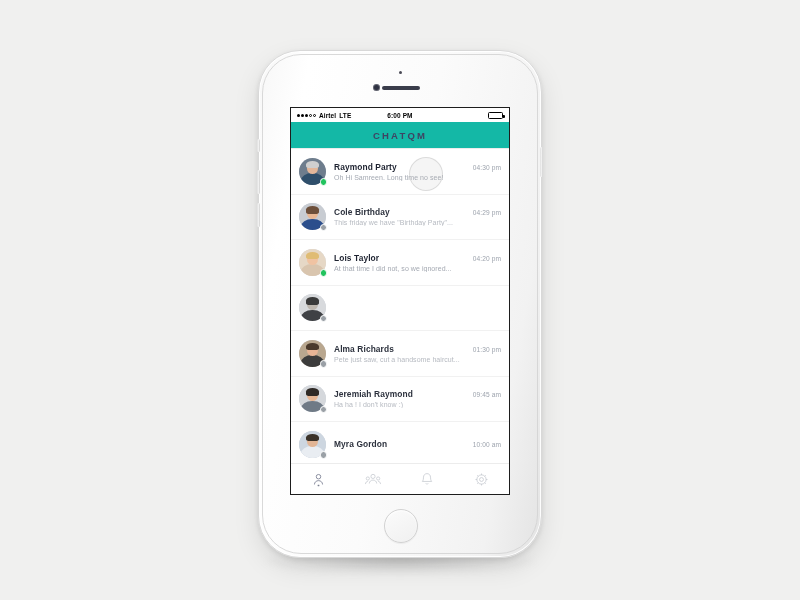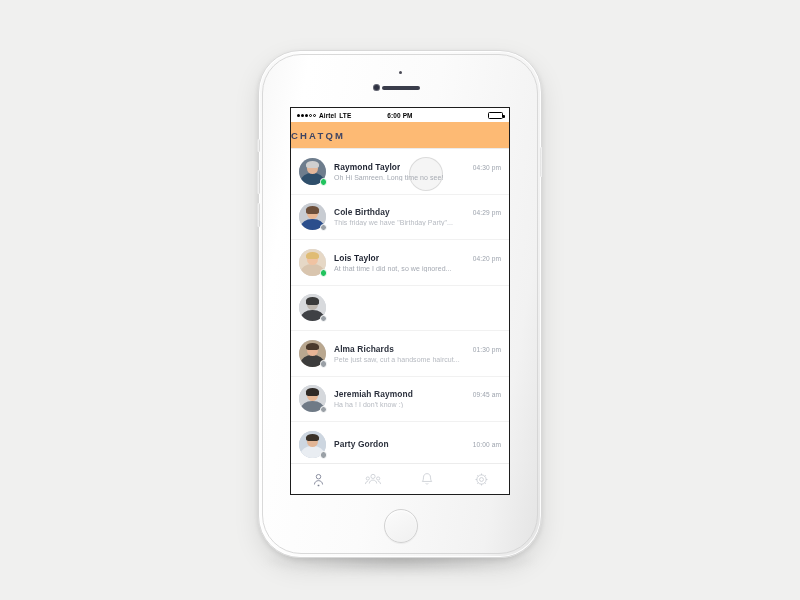--- a/index.html
+++ b/index.html
@@ -183,22 +183,22 @@
     width: 92%;
     background: #000;
     border-radius: 0.5px;
   }
 
   
   .app-header {
     flex: 0 0 26px;
     display: flex;
     align-items: center;
-    justify-content: flex-start;
-    background: #fdba74;
+    justify-content: center;
+    background: #14b8a6;
     border-bottom: 1px solid #ececec;
   }
   .app-logo {
     font-size: 9.5px;
     font-weight: bold;
     letter-spacing: 2.2px;
     color: #3e4463;
   }
 
   
@@ -387,21 +387,21 @@
               <div class="avatar">
                 <span class="a-bg" style="background:#6e7d8d"></span>
                 <span class="a-body" style="background:#2f4f6b"></span>
                 <span class="a-head" style="background:#e3b79a"></span>
                 <span class="a-hair" style="background:#cfcfcf"></span>
               </div>
               <span class="badge online"></span>
             </div>
             <div class="chat-main">
               <div class="chat-top">
-                <div class="chat-name">Raymond Taylor</div>
+                <div class="chat-name">Raymond Party</div>
                 <div class="chat-time">04:30 pm</div>
               </div>
               <div class="chat-preview">Oh Hi Samreen. Long time no see!</div>
             </div>
           </div>
           <div class="chat-row muted">
             <div class="avatar-wrap">
               <div class="avatar">
                 <span class="a-bg" style="background:#c8ccd2"></span>
                 <span class="a-body" style="background:#2b4e8c"></span>
@@ -488,21 +488,21 @@
               <div class="avatar">
                 <span class="a-bg" style="background:#cdd6e0"></span>
                 <span class="a-body" style="background:#e9edf2"></span>
                 <span class="a-head" style="background:#e2b595"></span>
                 <span class="a-hair" style="background:#3b3229"></span>
               </div>
               <span class="badge offline"></span>
             </div>
             <div class="chat-main">
               <div class="chat-top">
-                <div class="chat-name">Party Gordon</div>
+                <div class="chat-name">Myra Gordon</div>
                 <div class="chat-time">10:00 am</div>
               </div>
             </div>
           </div>
           <div class="touch-indicator"></div>
       </div>
 
       <div class="tab-bar">
         <div class="tab-item active">
           <svg width="15" height="15" viewBox="0 0 24 24" fill="none" stroke="#7b8091" stroke-width="1.2">

